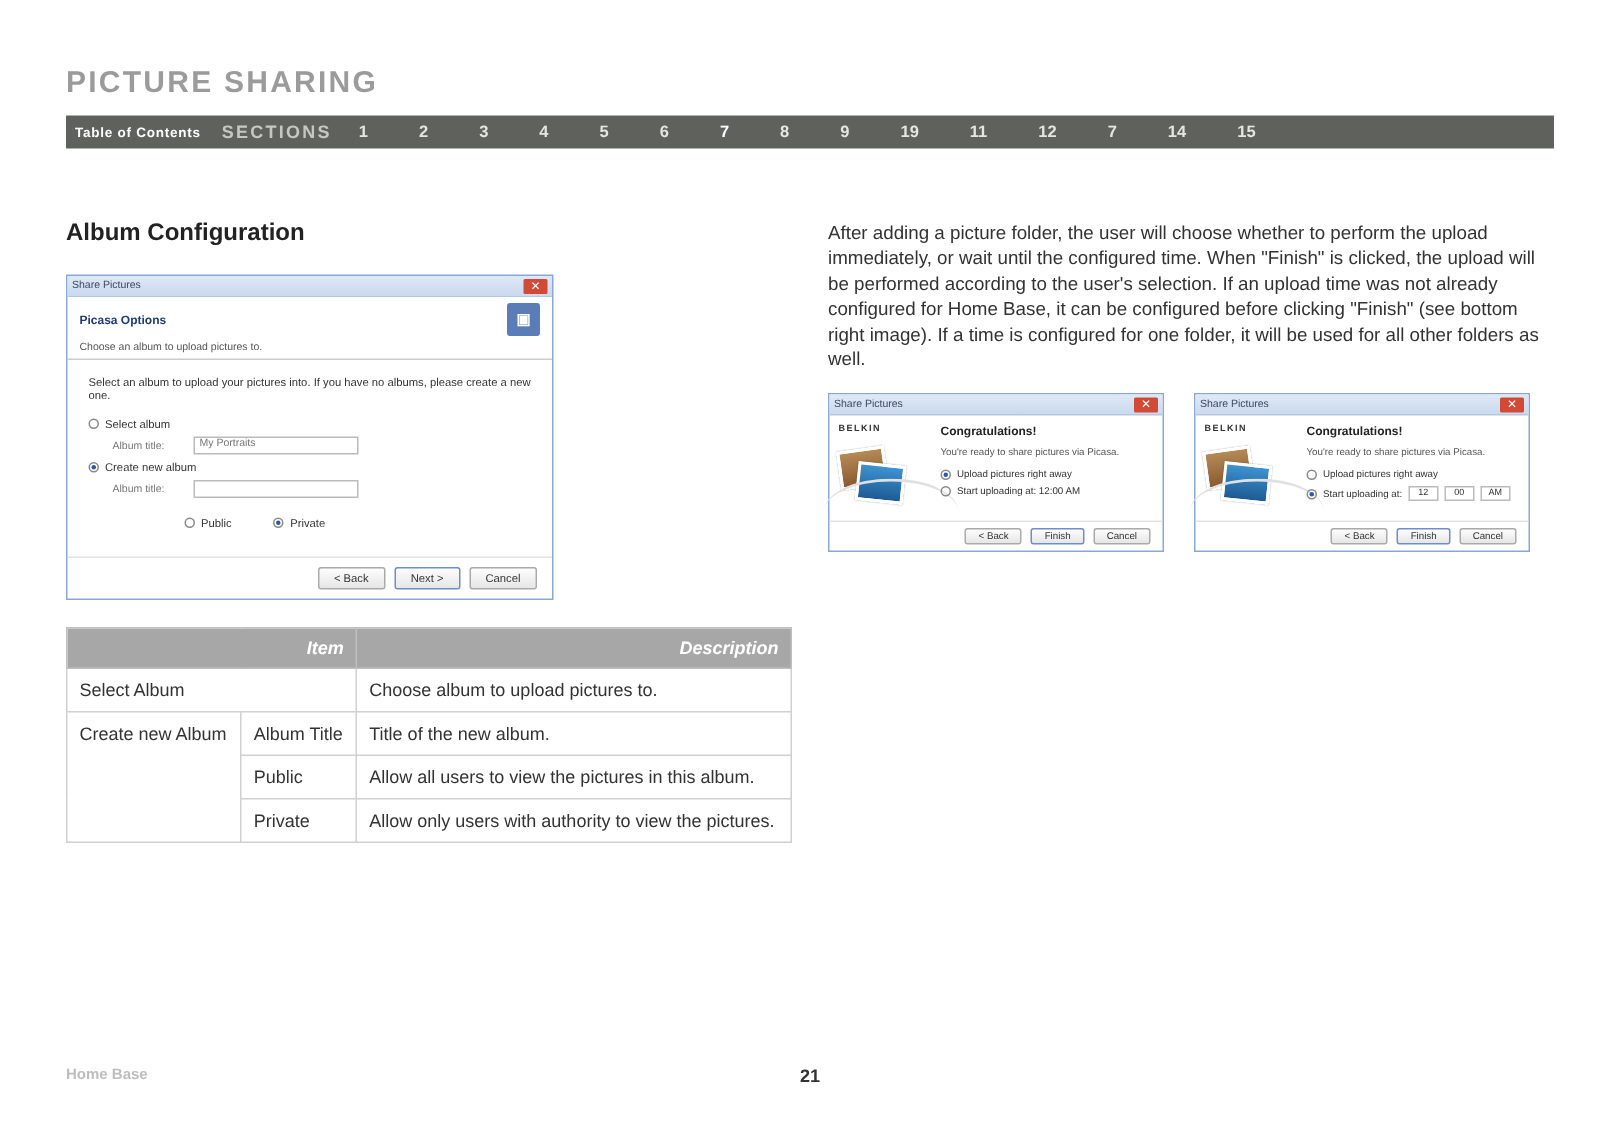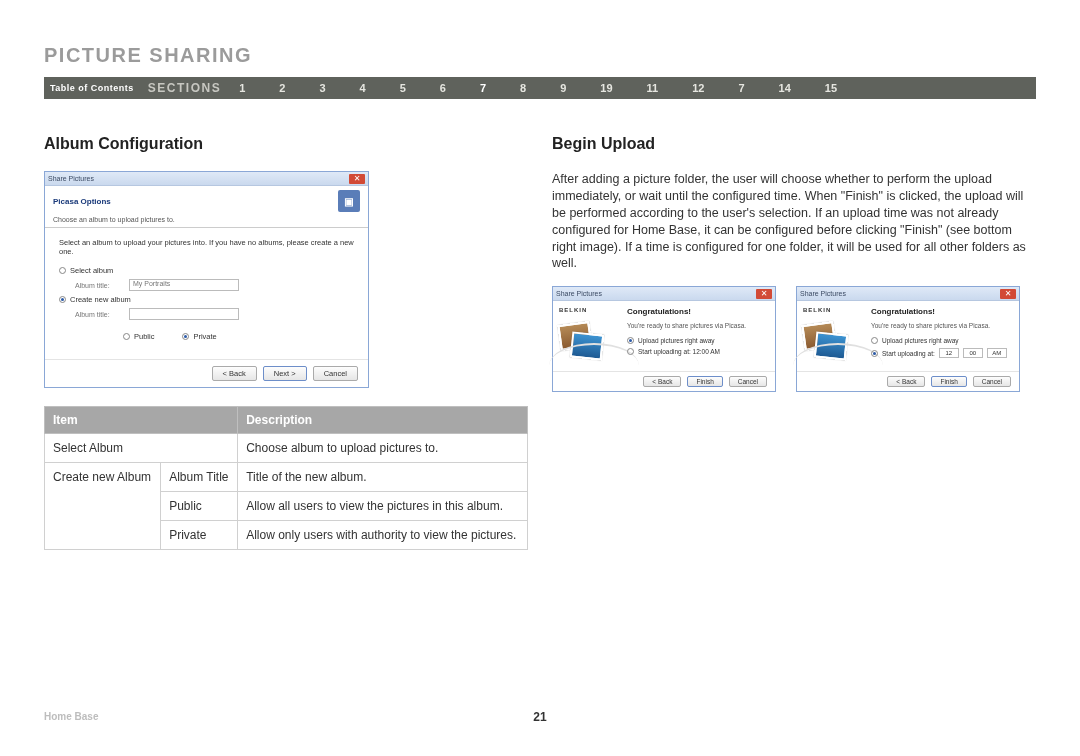--- a/index.html
+++ b/index.html
@@ -26,21 +26,21 @@
     align-items: center;
     height: 22px;
     padding: 0 6px;
     font-size: 11px;
   }
   .nav-toc { font-weight: bold; font-size: 9px; letter-spacing: 0.5px; margin-right: 14px; }
   .nav-sections { font-weight: bold; letter-spacing: 1.5px; margin-right: 18px; font-size: 12px; color:#c7c7c1;}
   .nav-links { display: flex; gap: 34px; flex:1; }
   .nav-link { color: #e6e6e0; text-decoration: none; font-size: 11px; font-weight:bold;}
   .nav-link.active { color: #fff; font-weight: bold; }
-  .columns { display: flex; gap: 24px; margin-top: 36px; }
+  .columns { display: flex; gap: 24px; margin-top: 48px; }
   .col { flex: 1; }
   .section-heading { font-size: 16px; font-weight: bold; margin-bottom: 18px; color:#222;}
   .body-text { font-size: 12.5px; line-height: 1.35; color:#333; margin-bottom: 14px;}
   
   .dialog {
     border: 1px solid #8aa7d6;
     width: 325px;
     font-size: 8px;
     background: #fff;
     margin-bottom: 18px;
@@ -68,21 +68,21 @@
   .field-row{display:flex;align-items:center;gap:6px;margin:3px 0 3px 16px;}
   .field-label{width:48px;font-size:7px;color:#777;}
   .field-input{border:1px solid #bbb;height:12px;width:110px;font-size:7px;padding:0 3px;background:#fff;}
   .field-select{border:1px solid #bbb;height:12px;width:110px;font-size:7px;padding:0 3px;background:#fff;color:#777;}
   .visibility-row{margin:8px 0 4px 64px;display:flex;gap:28px;}
   .dialog-footer{display:flex;justify-content:flex-end;gap:6px;padding:6px 10px;border-top:1px solid #e4e4e4;}
   .btn{border:1px solid #aaa;background:linear-gradient(#fdfdfd,#e6e6e6);font-size:7.5px;padding:2px 10px;border-radius:2px;}
   .btn.primary{border-color:#6d8ec9;}
   
   table.desc { border-collapse: collapse; width: 100%; font-size: 12px;}
-  table.desc th { background:#a7a7a7;color:#fff;text-align:left;padding:6px 8px;font-weight:bold;border:1px solid #bfbfbf;}
+  table.desc th { background:#a7a7a7;color:#fff;text-align:right;padding:6px 8px;font-style:italic;font-weight:bold;border:1px solid #bfbfbf;}
   table.desc td { border:1px solid #d0d0d0;padding:7px 8px;color:#333;vertical-align:top;}
   
   .small-dialogs{display:flex;gap:20px;}
   .sdialog{border:1px solid #8aa7d6;width:224px;font-size:7px;background:#fff;}
   .sdialog .sd-body{display:flex;gap:6px;padding:6px;}
   .sd-left{width:62px;position:relative;}
   .brand{font-size:6px;font-weight:bold;letter-spacing:1px;color:#333;}
   .photo-stack{position:relative;width:48px;height:42px;margin-top:10px;}
   .photo{position:absolute;width:32px;height:26px;background:#3a7fbf;border:2px solid #fff;box-shadow:0 0 1px rgba(0,0,0,.4);}
   .photo.p1{top:0;left:0;transform:rotate(-8deg);background:linear-gradient(#b58a56,#8a5a30);}
@@ -199,21 +199,20 @@
       </tr>
       <tr>
         <td>Private</td>
         <td>Allow only users with authority to view the pictures.</td>
       </tr>
     </tbody>
       </table>
   </div>
 
   <div class="col">
-    <div class="section-heading">Begin Upload</div>
     <p class="body-text">After adding a picture folder, the user will choose whether to perform the upload immediately, or wait until the configured time. When "Finish" is clicked, the upload will be performed according to the user's selection. If an upload time was not already configured for Home Base, it can be configured before clicking "Finish" (see bottom right image). If a time is configured for one folder, it will be used for all other folders as well.</p>
 
     <div class="small-dialogs">
 
       <div class="sdialog">
         <div class="dialog-titlebar">
           <span>Share Pictures</span>
           <span class="close-btn">✕</span>
         </div>
         <div class="sd-body">

